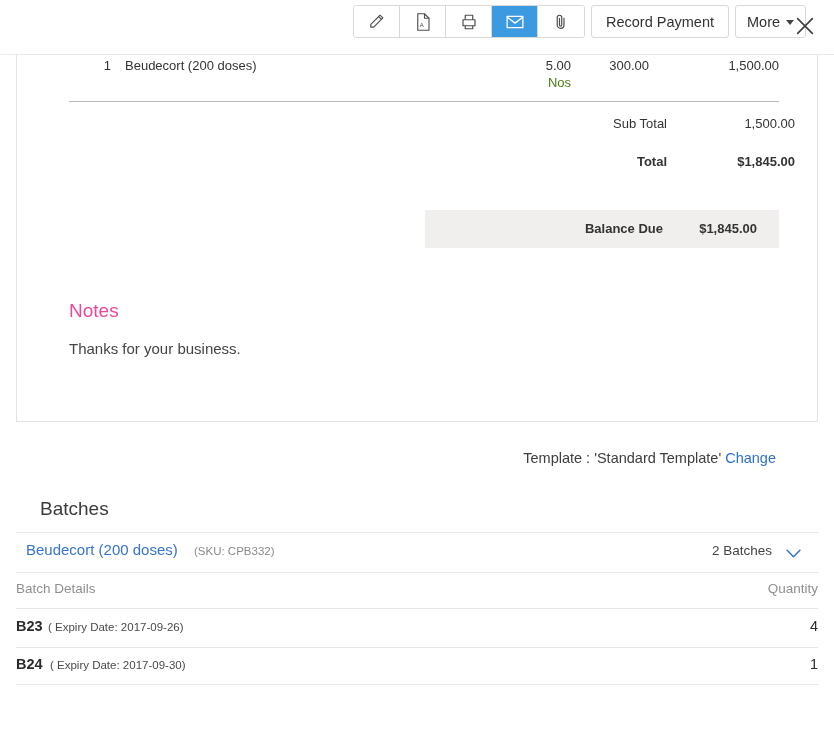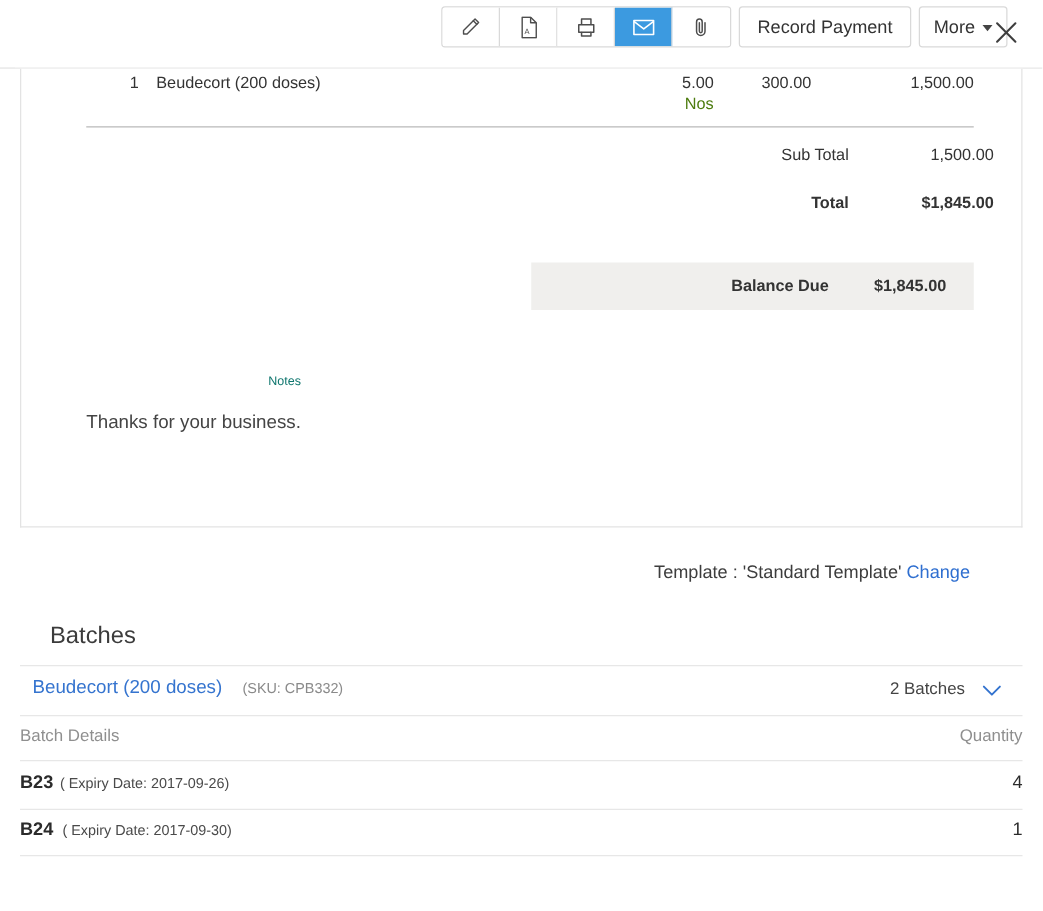--- a/index.html
+++ b/index.html
@@ -151,21 +151,21 @@
   }
 
   .totals { position: absolute; left: 0; top: 52px; width: 802px; }
 
   .tot-row {
     position: relative;
     height: 38px;
   }
   .tot-label {
     position: absolute;
-    right: 140px;
+    right: 152px;
     top: 9px;
     font-size: 13px;
     color: #333;
     white-space: nowrap;
   }
   .tot-value {
     position: absolute;
     right: 24px;
     top: 9px;
     font-size: 13px;
@@ -195,21 +195,21 @@
     right: 0px;
     top: 11px;
     font-weight: bold;
     font-size: 13px;
     width: 100px;
     text-align: right;
     padding-right: 22px;
   }
 
   .notes-block { position: absolute; left: 52px; top: 245px; }
-  .notes-title { font-size: 10px; color: #0f766e; text-align: right; }
+  .notes-title { font-size: 19px; color: #ec4899; }
   .notes-text  { font-size: 15px; color: #444; margin-top: 18px; }
 
   
   .template-line {
     position: absolute;
     right: 58px;
     top: 450px;
     font-size: 14.5px;
     color: #3d3d3d;
     white-space: nowrap;

